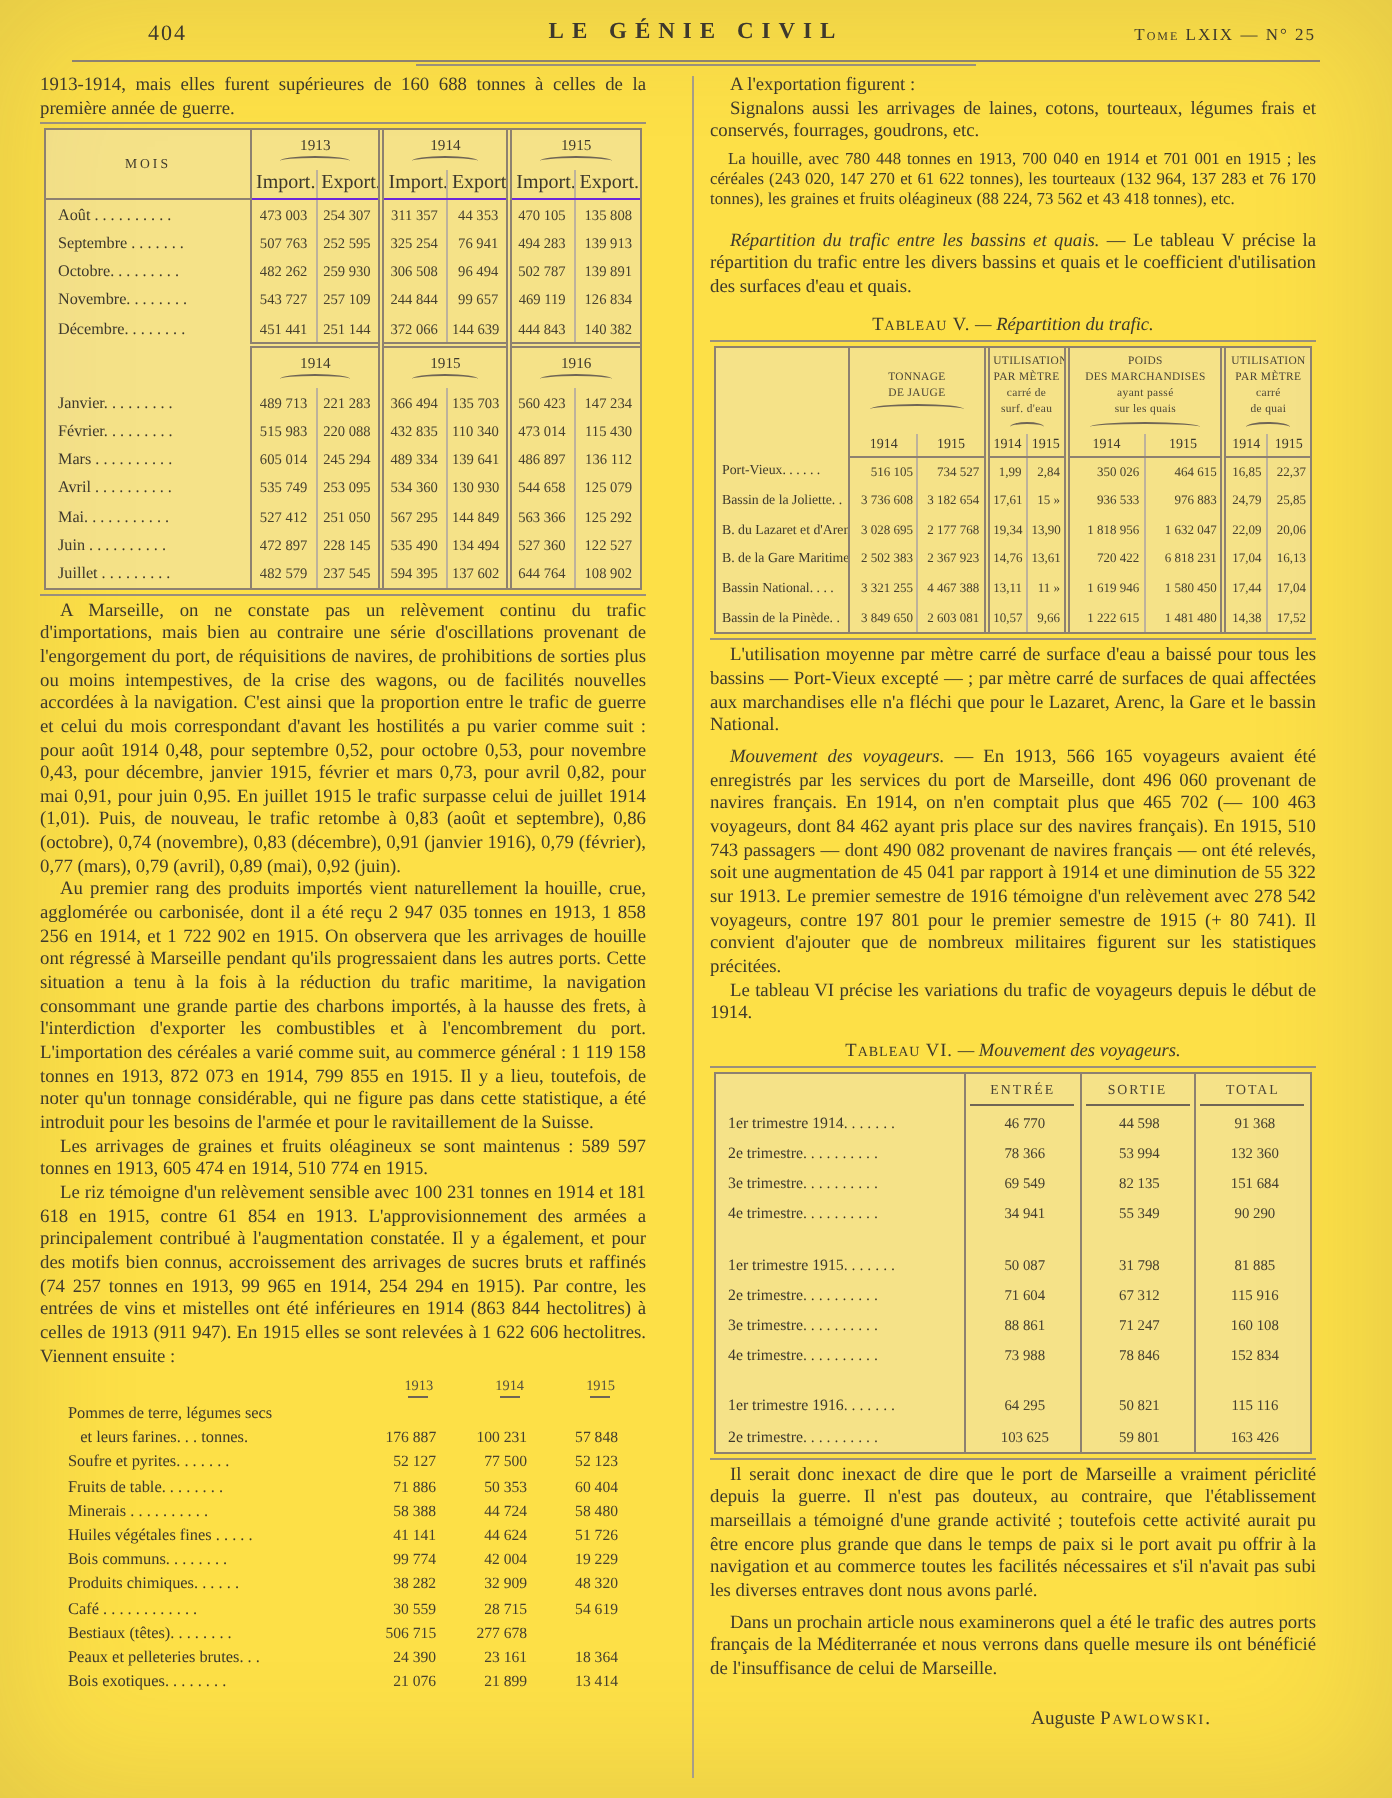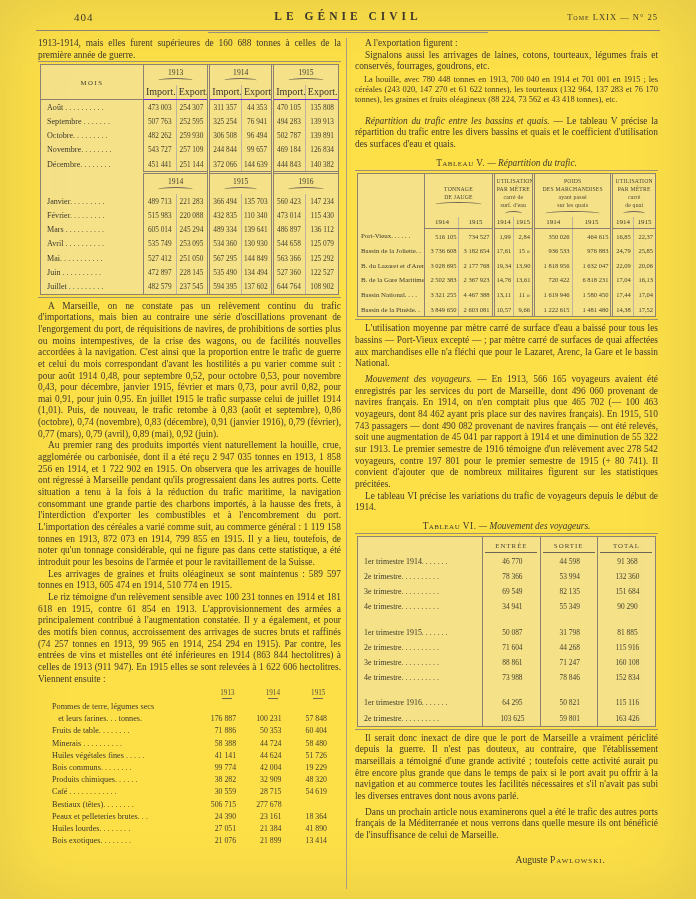--- a/index.html
+++ b/index.html
@@ -13,21 +13,21 @@
   
   .hdr{position:absolute;top:10px;left:36px;right:36px;height:18px;}
   .pageno{position:absolute;left:38px;top:1px;font-size:11px;letter-spacing:1px;}
   .jtitle{position:absolute;left:0;right:0;text-align:center;font-size:11.5px;font-weight:bold;letter-spacing:4px;}
   .tome{position:absolute;right:2px;top:2px;font-size:8.5px;font-variant:small-caps;letter-spacing:1px;}
   .hrule{position:absolute;top:30px;left:36px;right:36px;border-top:1px solid #8d8170;}
   .hrule2{position:absolute;top:32px;left:208px;width:280px;border-top:1px solid #9a8f7c;}
   .vdivider{position:absolute;top:38px;bottom:10px;left:346px;width:1px;background:#a79d88;}
   
   .col{position:absolute;top:38px;height:856px;overflow:hidden;}
-  .col.left{left:38px;width:303px;}
+  .col.left{left:20px;width:303px;}
   .col.right{left:355px;width:303px;}
   .p{font-size:9.4px;line-height:1.24;text-align:justify;text-indent:10px;margin:0;}
   .p.noind{text-indent:0;}
   .smallp{font-size:8.4px;line-height:1.22;text-align:justify;text-indent:9px;margin:2px 0 6px;}
   .it{font-style:italic;}
   .sc{font-variant:small-caps;letter-spacing:0.5px;}
   
   .tbl-title{text-align:center;font-size:9.3px;margin:7px 0 5px;white-space:nowrap;}
   .tbl-title .it{font-style:italic;}
   
@@ -147,21 +147,21 @@
               <td class="num is">96 494</td>
               <td class="num gs">502 787</td>
               <td class="num is">139 891</td>
             </tr>
             <tr>
               <td class="lbl">Novembre. . . . . . . .</td>
               <td class="num g1">543 727</td>
               <td class="num is">257 109</td>
               <td class="num gs">244 844</td>
               <td class="num is">99 657</td>
-              <td class="num gs">469 184</td>
+              <td class="num gs">469 119</td>
               <td class="num is">126 834</td>
             </tr>
             <tr>
               <td class="lbl">Décembre. . . . . . . .</td>
               <td class="num g1">451 441</td>
               <td class="num is">251 144</td>
               <td class="num gs">372 066</td>
               <td class="num is">144 639</td>
               <td class="num gs">444 843</td>
               <td class="num is">140 382</td>
@@ -270,20 +270,26 @@
             <td class="num"></td>
             <td class="num"></td>
           </tr>
           <tr>
             <td class="lbl">   et leurs farines. . . tonnes.</td>
             <td class="num">176 887</td>
             <td class="num">100 231</td>
             <td class="num">57 848</td>
           </tr>
           <tr>
+            <td class="lbl">Soufre et pyrites. . . . . . .</td>
+            <td class="num">52 127</td>
+            <td class="num">77 500</td>
+            <td class="num">52 123</td>
+          </tr>
+          <tr>
             <td class="lbl">Fruits de table. . . . . . . .</td>
             <td class="num">71 886</td>
             <td class="num">50 353</td>
             <td class="num">60 404</td>
           </tr>
           <tr>
             <td class="lbl">Minerais . . . . . . . . . .</td>
             <td class="num">58 388</td>
             <td class="num">44 724</td>
             <td class="num">58 480</td>
@@ -316,26 +322,20 @@
             <td class="lbl">Bestiaux (têtes). . . . . . . .</td>
             <td class="num">506 715</td>
             <td class="num">277 678</td>
             <td class="num"></td>
           </tr>
           <tr>
             <td class="lbl">Peaux et pelleteries brutes. . .</td>
             <td class="num">24 390</td>
             <td class="num">23 161</td>
             <td class="num">18 364</td>
-          </tr>
-          <tr>
-            <td class="lbl">Huiles lourdes. . . . . . . .</td>
-            <td class="num">27 051</td>
-            <td class="num">21 384</td>
-            <td class="num">41 890</td>
           </tr>
           <tr>
             <td class="lbl">Bois exotiques. . . . . . . .</td>
             <td class="num">21 076</td>
             <td class="num">21 899</td>
             <td class="num">13 414</td>
           </tr>
         </tbody>
     </table>
   </div>
@@ -531,21 +531,21 @@
         <tbody>
             <tr>
               <td class="lbl">1er trimestre 1915. . . . . . .</td>
               <td class="num c6">50 087</td>
               <td class="num c6">31 798</td>
               <td class="num c6">81 885</td>
             </tr>
             <tr>
               <td class="lbl">2e trimestre. . . . . . . . . .</td>
               <td class="num c6">71 604</td>
-              <td class="num c6">44 268</td>
+              <td class="num c6">67 312</td>
               <td class="num c6">115 916</td>
             </tr>
             <tr>
               <td class="lbl">3e trimestre. . . . . . . . . .</td>
               <td class="num c6">88 861</td>
               <td class="num c6">71 247</td>
               <td class="num c6">160 108</td>
             </tr>
             <tr>
               <td class="lbl">4e trimestre. . . . . . . . . .</td>

